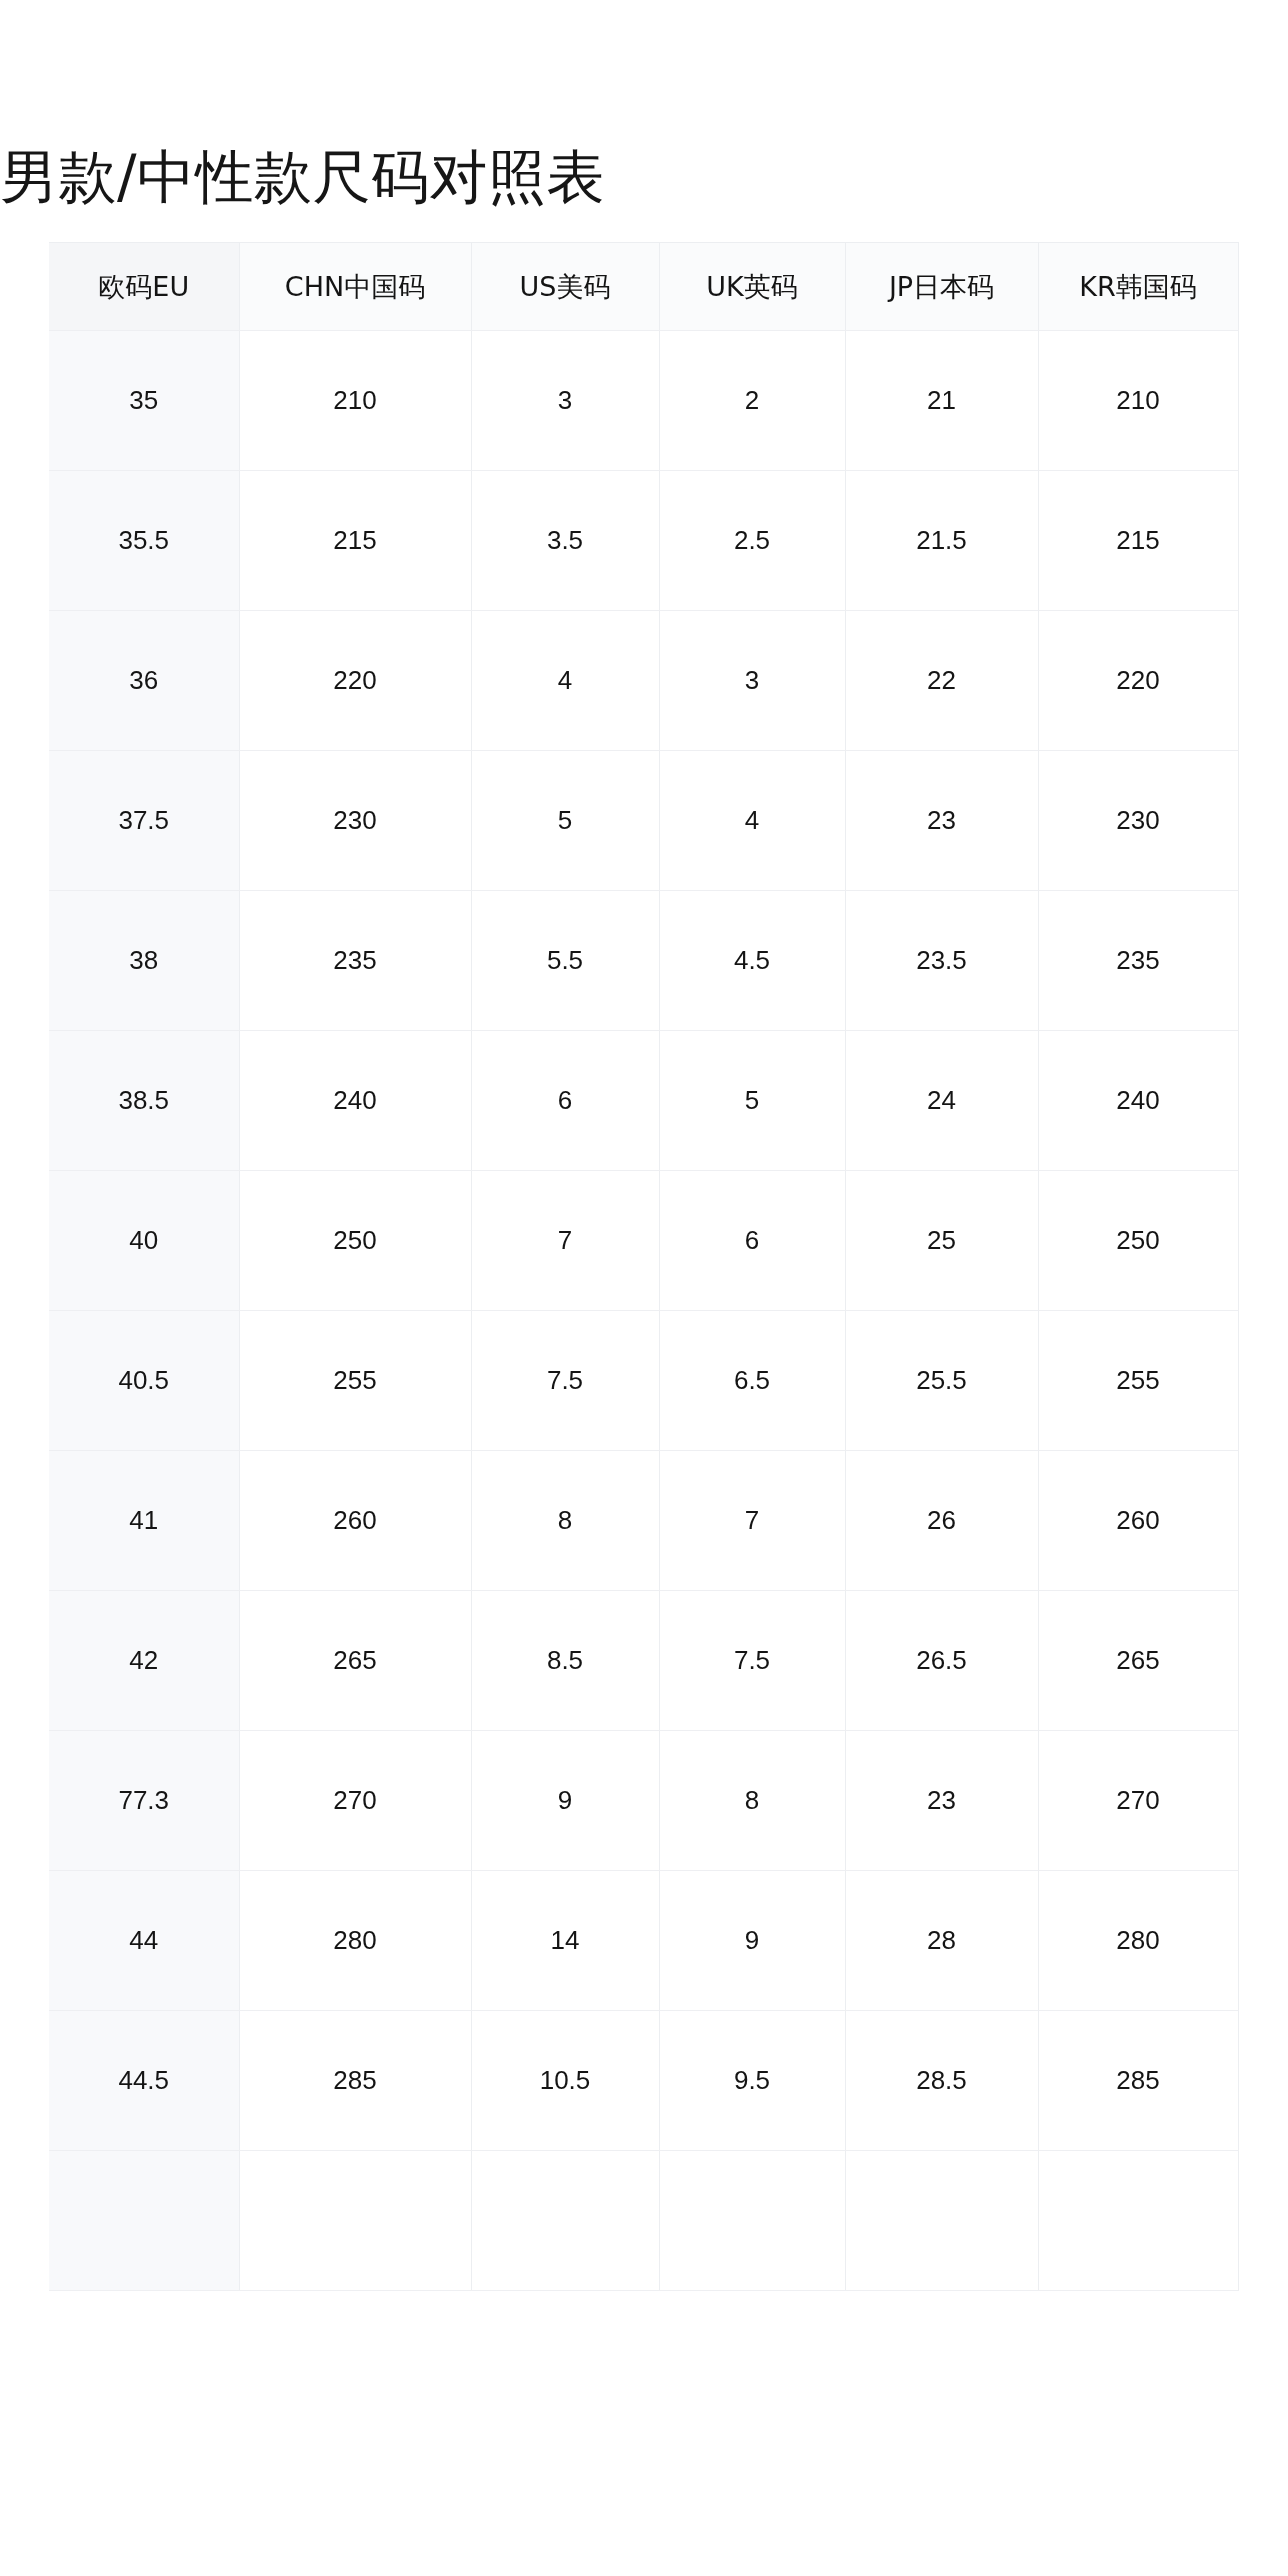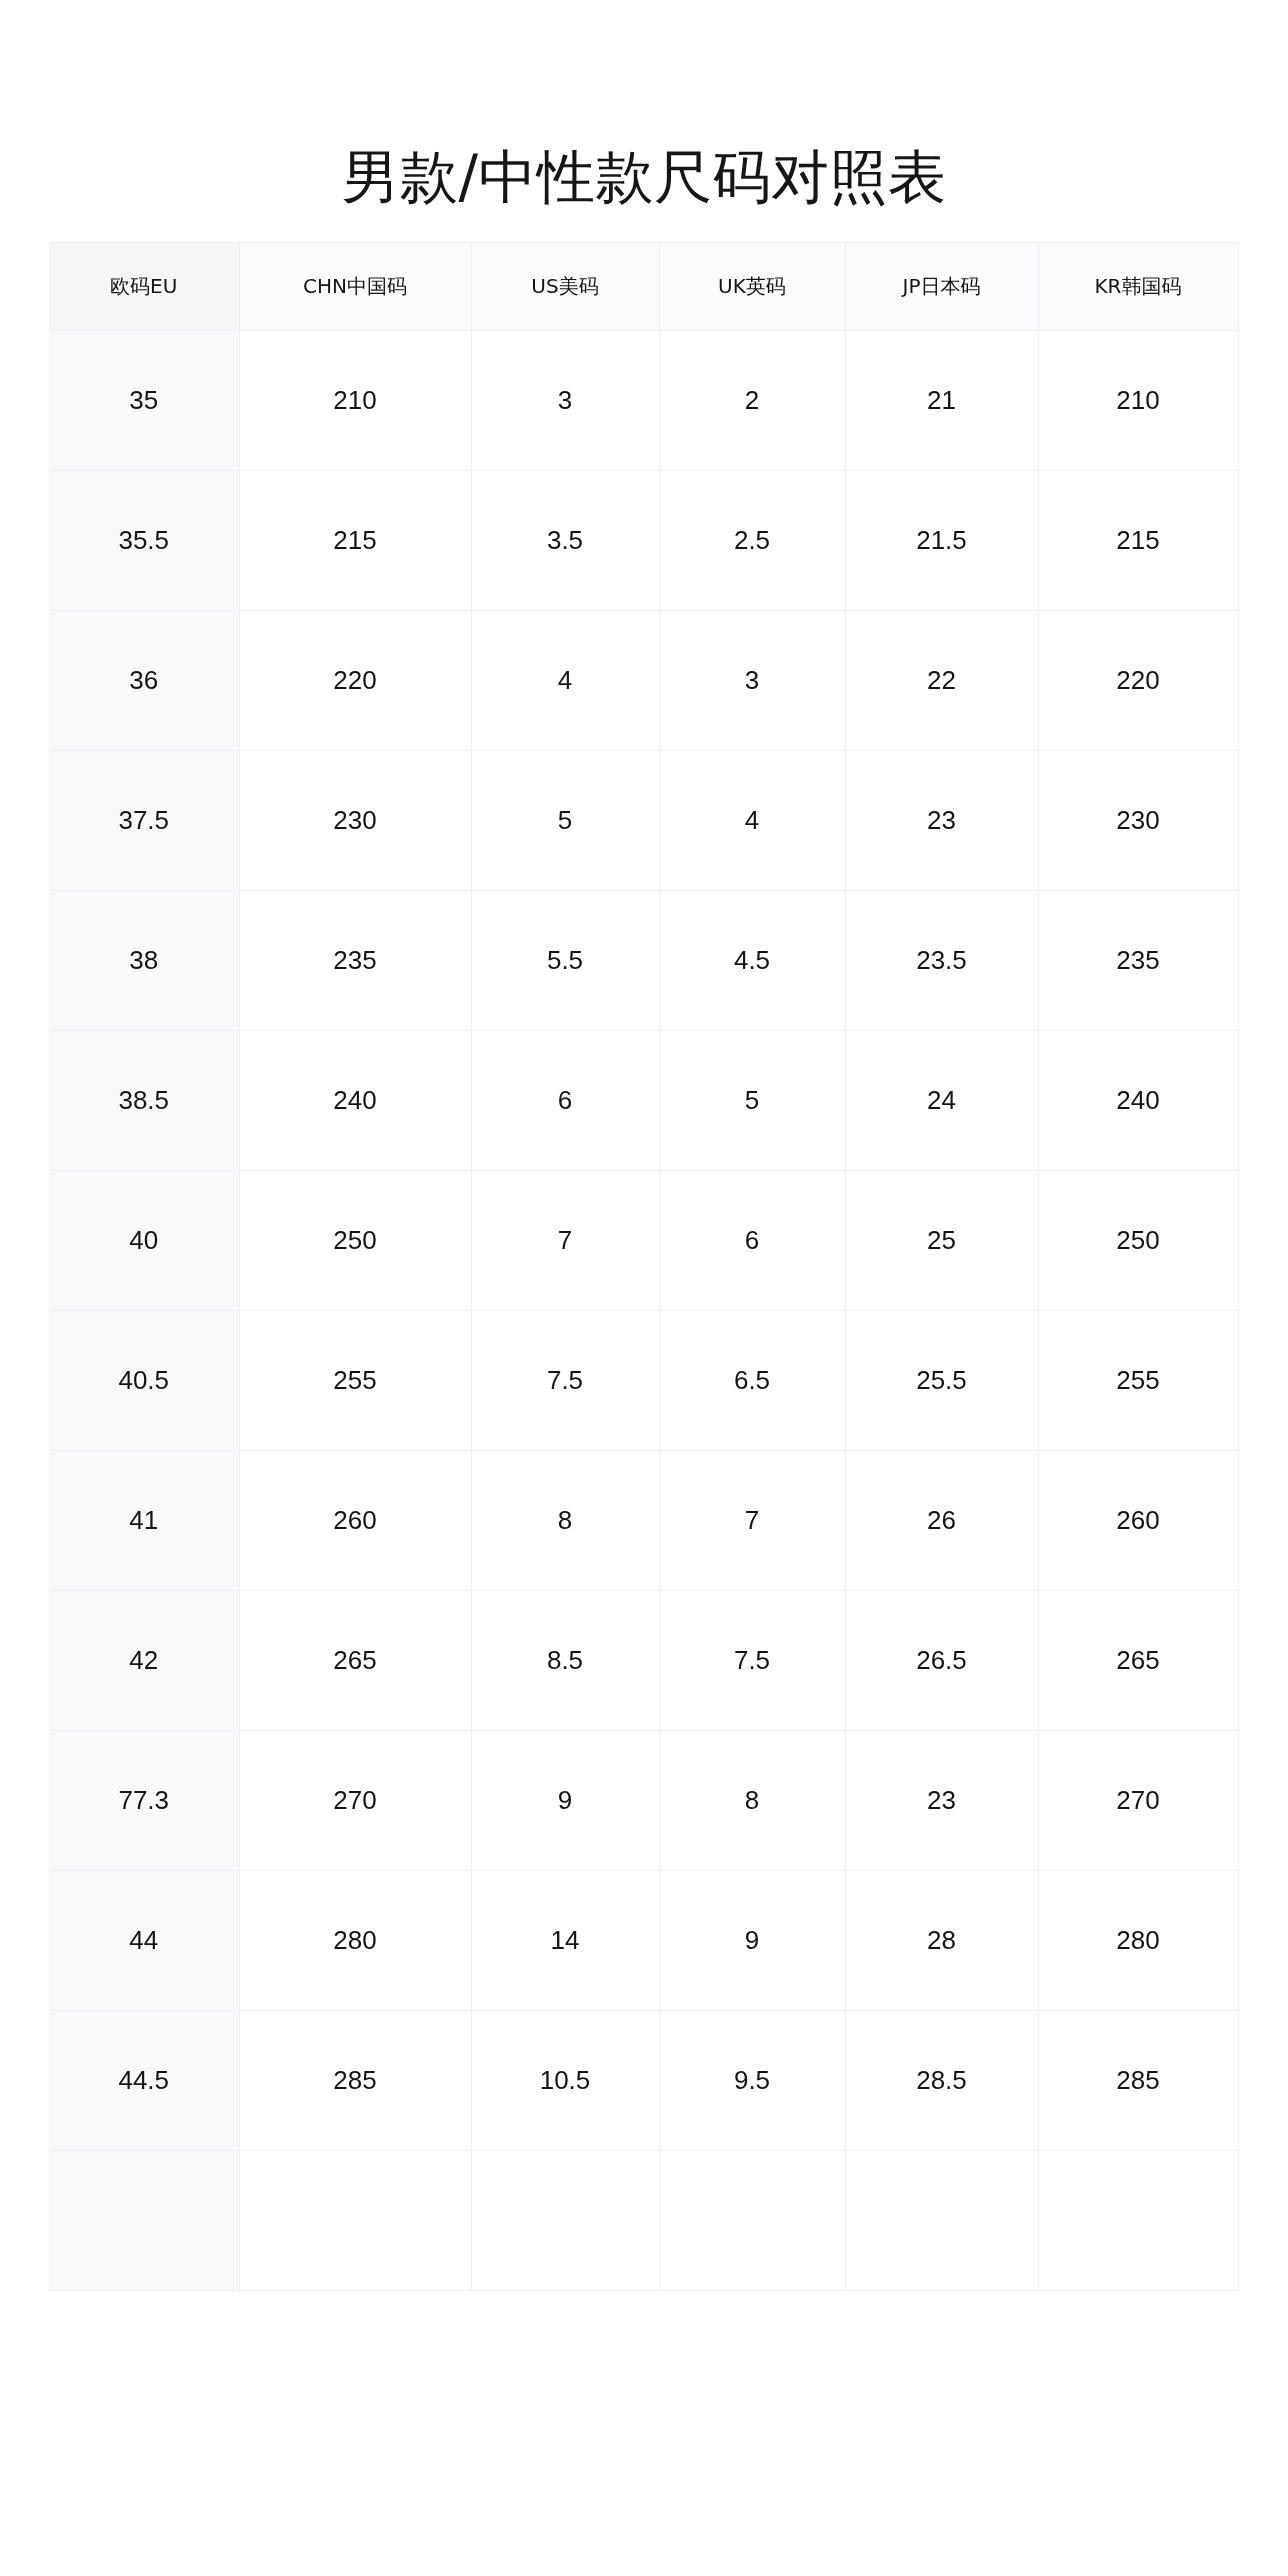--- a/index.html
+++ b/index.html
@@ -22,21 +22,20 @@
     background: #ffffff;
     box-sizing: border-box;
   }
 
   
   .title-wrap {
     position: absolute;
     top: 99px;
     left: 0;
     width: 1288px;
-    text-align: center;
     text-decoration: underline;
   }
   .page-title {
     display: inline-block;
     font-size: 58px;
     line-height: 78px;
     font-weight: 400;
     color: #161616;
     letter-spacing: 0.5px;
     font-family: "DejaVu Sans", "Liberation Sans", sans-serif;
@@ -74,21 +73,21 @@
     color: #141414;
     padding: 0;
   }
   table.size-table th:last-child,
   table.size-table td:last-child {
     border-right: 1px solid #eceef1;
   }
 
   table.size-table thead th {
     height: 88px;
-    font-size: 20px;
+    font-size: 27px;
     font-weight: 400;
     background: #fafbfc;
     border-top: 1px solid #eceef1;
     font-family: "DejaVu Sans", "Liberation Sans", sans-serif;
   }
   table.size-table thead th.first-col {
     background: #f5f6f8;
   }
 
   table.size-table tbody td {

